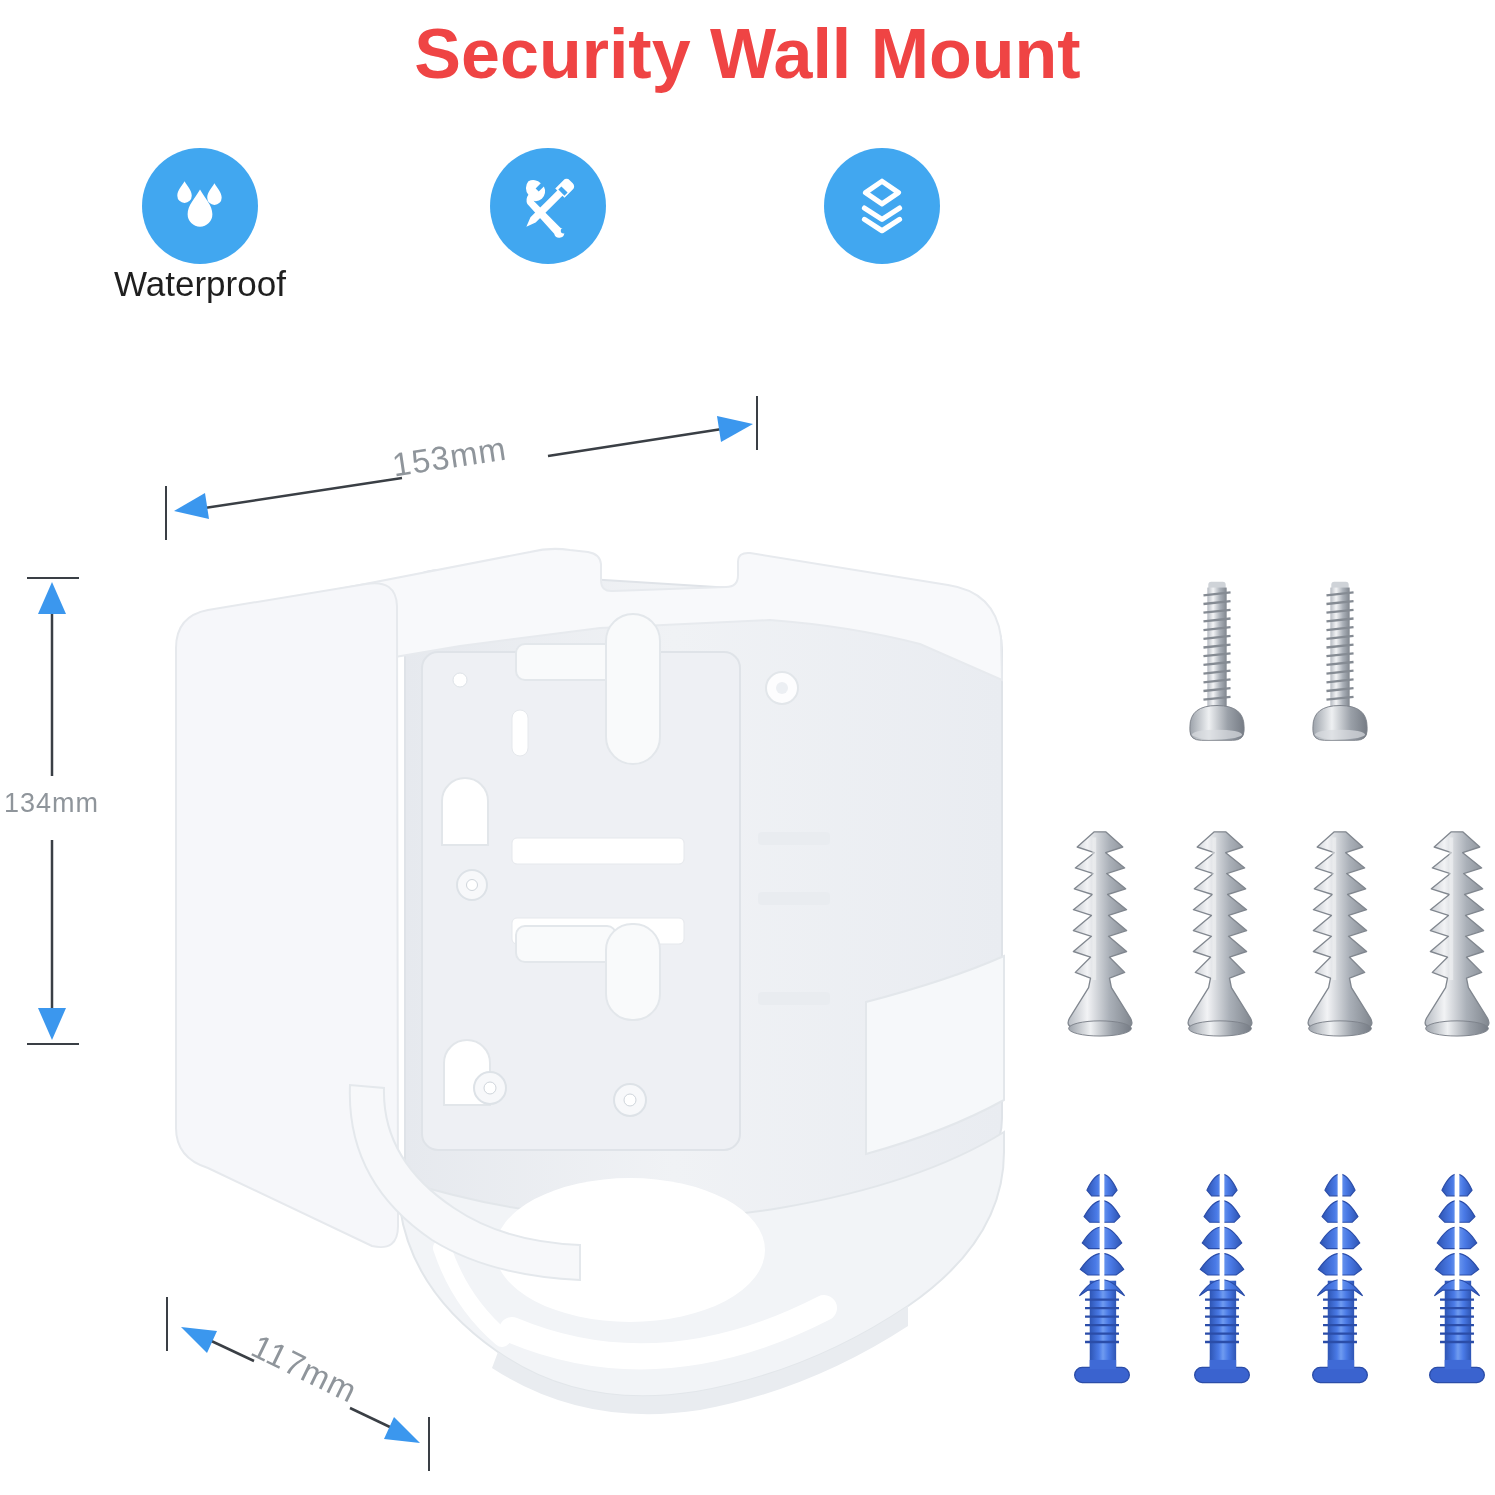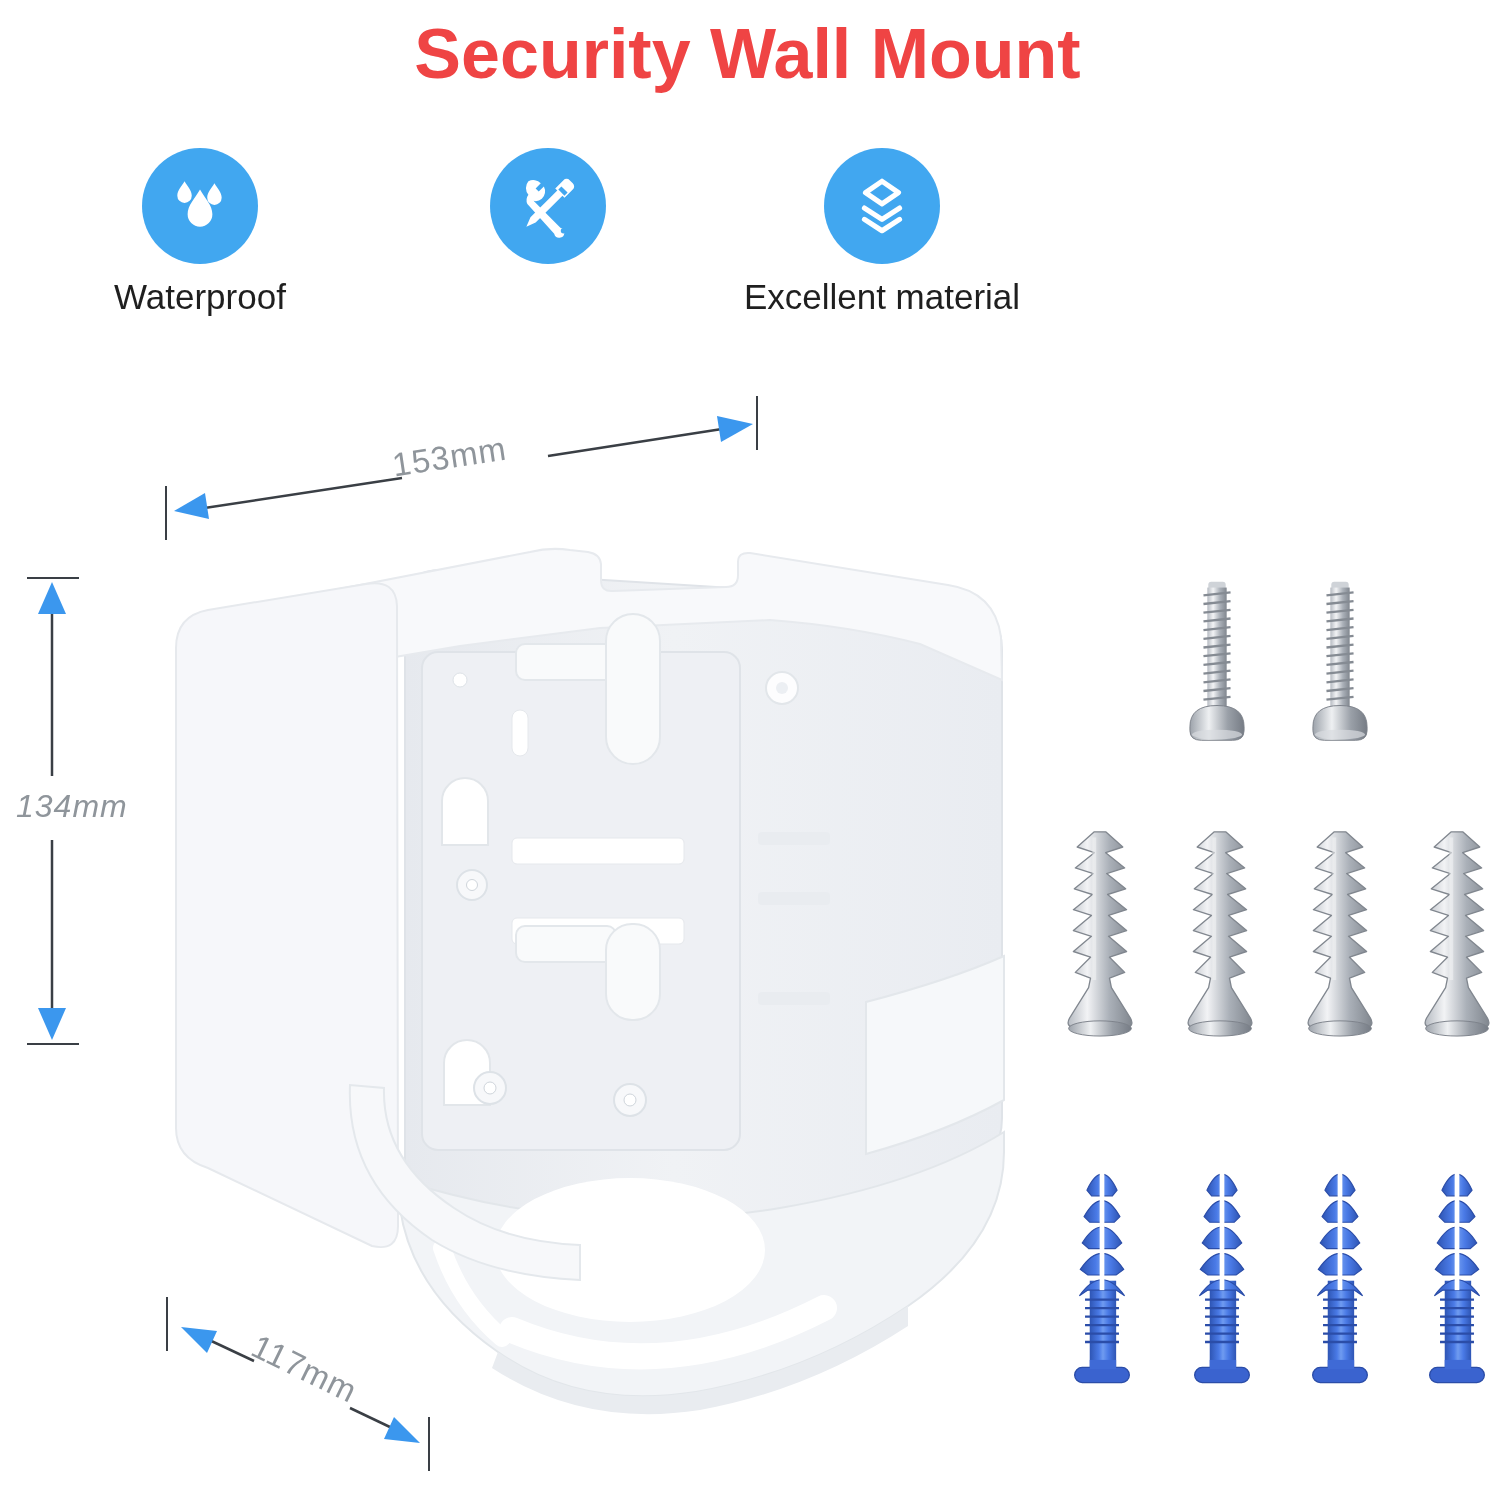--- a/index.html
+++ b/index.html
@@ -6,34 +6,34 @@
   .canvas{
     position:relative;width:1495px;height:1495px;background:#ffffff;
     font-family:"Liberation Sans",sans-serif;overflow:hidden;
   }
   .title{
     position:absolute;top:14px;left:0;width:100%;text-align:center;
     font-size:70px;font-weight:800;color:#ef4444;letter-spacing:0px;
   }
   .feature{
     position:absolute;top:148px;width:360px;
-    display:flex;flex-direction:column;align-items:center;gap:13px;
+    display:flex;flex-direction:column;align-items:center;gap:0;
   }
   .f1{left:20px}.f2{left:368px}.f3{left:702px}.f4{left:1028px}
   .badge{
     width:116px;height:116px;border-radius:50%;background:#41a7f0;
     display:flex;align-items:center;justify-content:center;flex:0 0 auto;
   }
   .feature .label{font-size:35px;color:#1f1f1f;white-space:nowrap;}
   .dim-label{
     position:absolute;color:#8f959b;font-size:33px;letter-spacing:1px;
     transform-origin:center;
   }
   #dim-153{left:392px;top:438px;transform:rotate(-8.5deg);}
-  #dim-134{left:16px;top:788px;font-size:32px;font-style:italic;}
+  #dim-134{left:4px;top:788px;font-size:27px;}
   #dim-117{left:248px;top:1350px;transform:rotate(26deg);}
   svg.scene{position:absolute;left:0;top:0;}
 </style>
 </head>
 <body>
 
 <div class="canvas">
 
   <div class="title">Security Wall Mount</div>
 
@@ -62,21 +62,20 @@
   </div>
 
   <div class="feature f3">
     <div class="badge">
       <svg width="66" height="66" viewBox="0 0 64 64" fill="none" stroke="#fff" stroke-width="5" stroke-linecap="round" stroke-linejoin="round">
         <path d="M32 8 L48 19 L32 30 L16 19 Z"></path>
         <path d="M15 34 L32 45 L49 34"></path>
         <path d="M15 45 L32 56 L49 45"></path>
       </svg>
     </div>
-    <div class="label">Excellent material</div>
   </div>
 
 
   <div class="dim-label" id="dim-153">153mm</div>
   <div class="dim-label" id="dim-134">134mm</div>
   <div class="dim-label" id="dim-117">117mm</div>
 
   <svg class="scene" width="1495" height="1495" viewBox="0 0 1495 1495">
     <defs>
       <linearGradient id="cavG" x1="0" y1="0" x2="1" y2="0">

